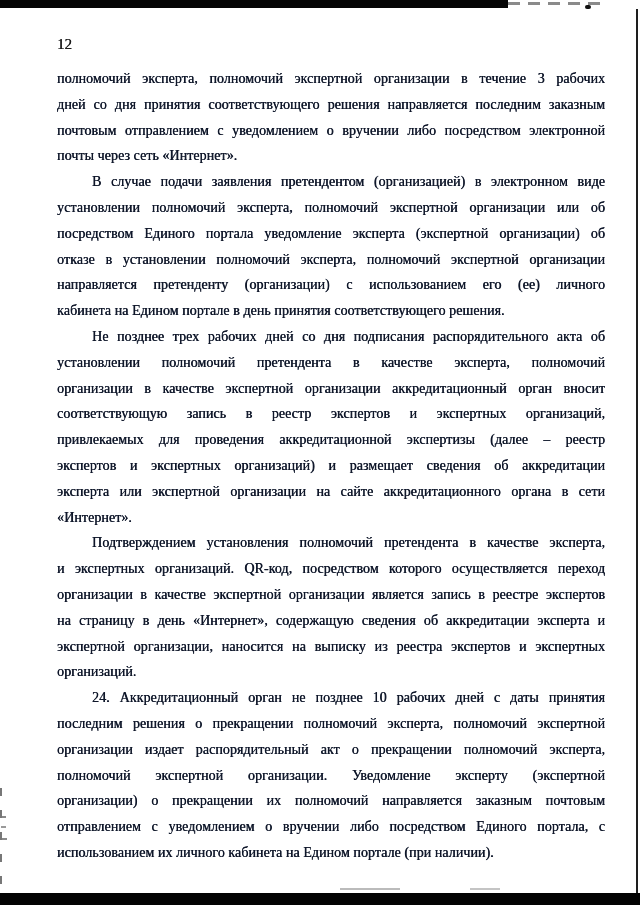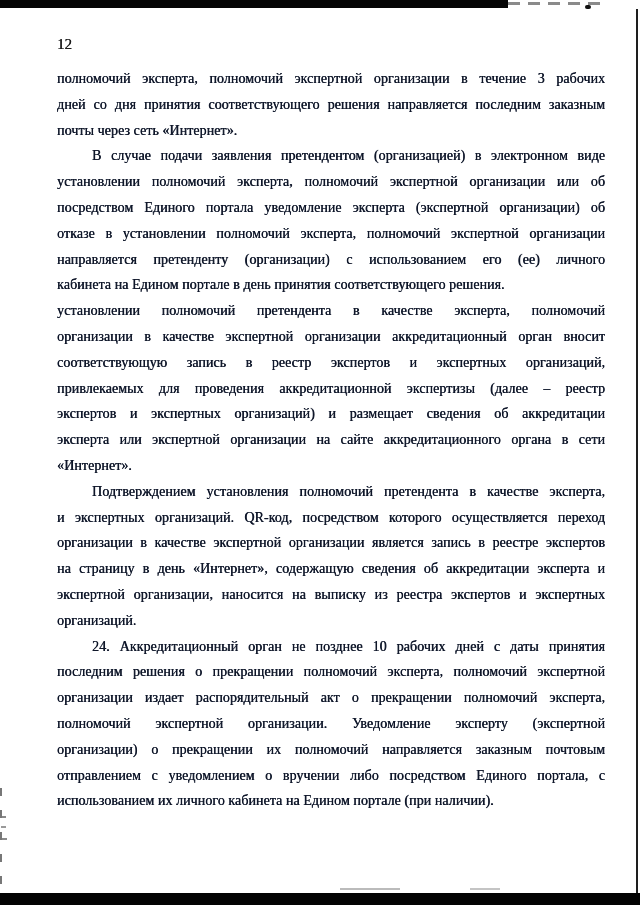--- a/index.html
+++ b/index.html
@@ -104,33 +104,35 @@
   <div class="smudge-2"></div>
   <div class="edge-bottom-bar"></div>
 
   <div class="page-number">12</div>
 
   <div class="text-block">
 
     <div class="paragraph">
       <div class="line">полномочий эксперта, полномочий экспертной организации в течение 3 рабочих</div>
       <div class="line">дней со дня принятия соответствующего решения направляется последним заказным</div>
+      <div class="line">почтовым отправлением с уведомлением о вручении либо посредством электронной</div>
       <div class="line end">почты через сеть «Интернет».</div>
     </div>
 
     <div class="paragraph">
       <div class="line indent">В случае подачи заявления претендентом (организацией) в электронном виде</div>
       <div class="line">установлении полномочий эксперта, полномочий экспертной организации или об</div>
       <div class="line">посредством Единого портала уведомление эксперта (экспертной организации) об</div>
       <div class="line">отказе в установлении полномочий эксперта, полномочий экспертной организации</div>
       <div class="line">направляется претенденту (организации) с использованием его (ее) личного</div>
       <div class="line end">кабинета на Едином портале в день принятия соответствующего решения.</div>
     </div>
 
     <div class="paragraph">
+      <div class="line indent">Не позднее трех рабочих дней со дня подписания распорядительного акта об</div>
       <div class="line">установлении полномочий претендента в качестве эксперта, полномочий</div>
       <div class="line">организации в качестве экспертной организации аккредитационный орган вносит</div>
       <div class="line">соответствующую запись в реестр экспертов и экспертных организаций,</div>
       <div class="line">привлекаемых для проведения аккредитационной экспертизы (далее – реестр</div>
       <div class="line">экспертов и экспертных организаций) и размещает сведения об аккредитации</div>
       <div class="line">эксперта или экспертной организации на сайте аккредитационного органа в сети</div>
       <div class="line end">«Интернет».</div>
     </div>
 
     <div class="paragraph">

